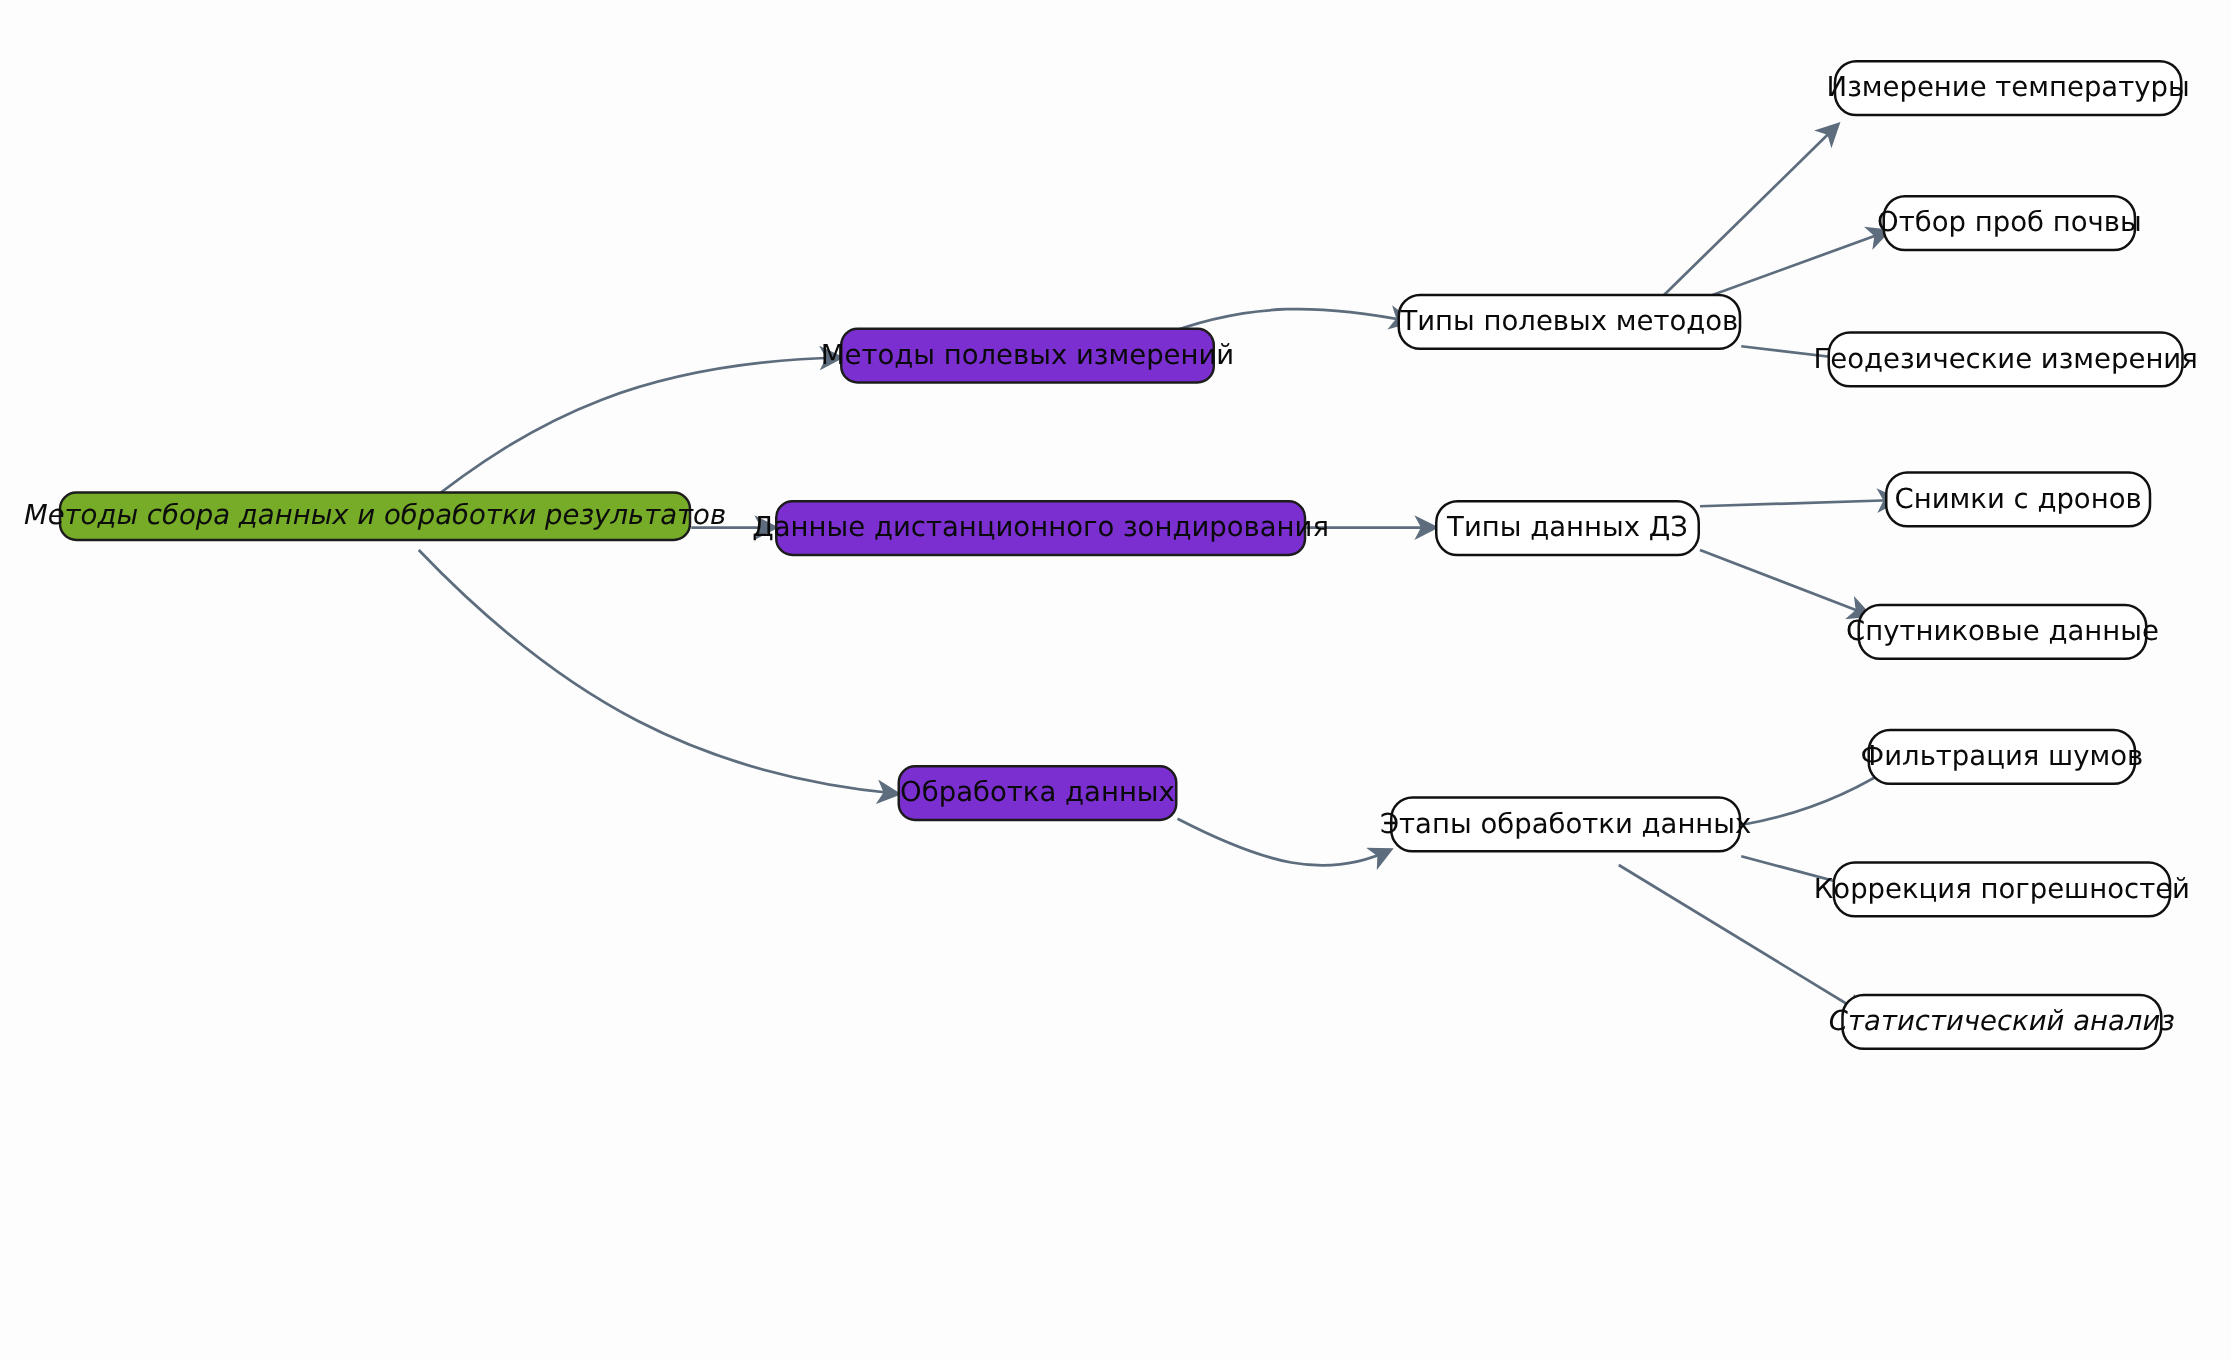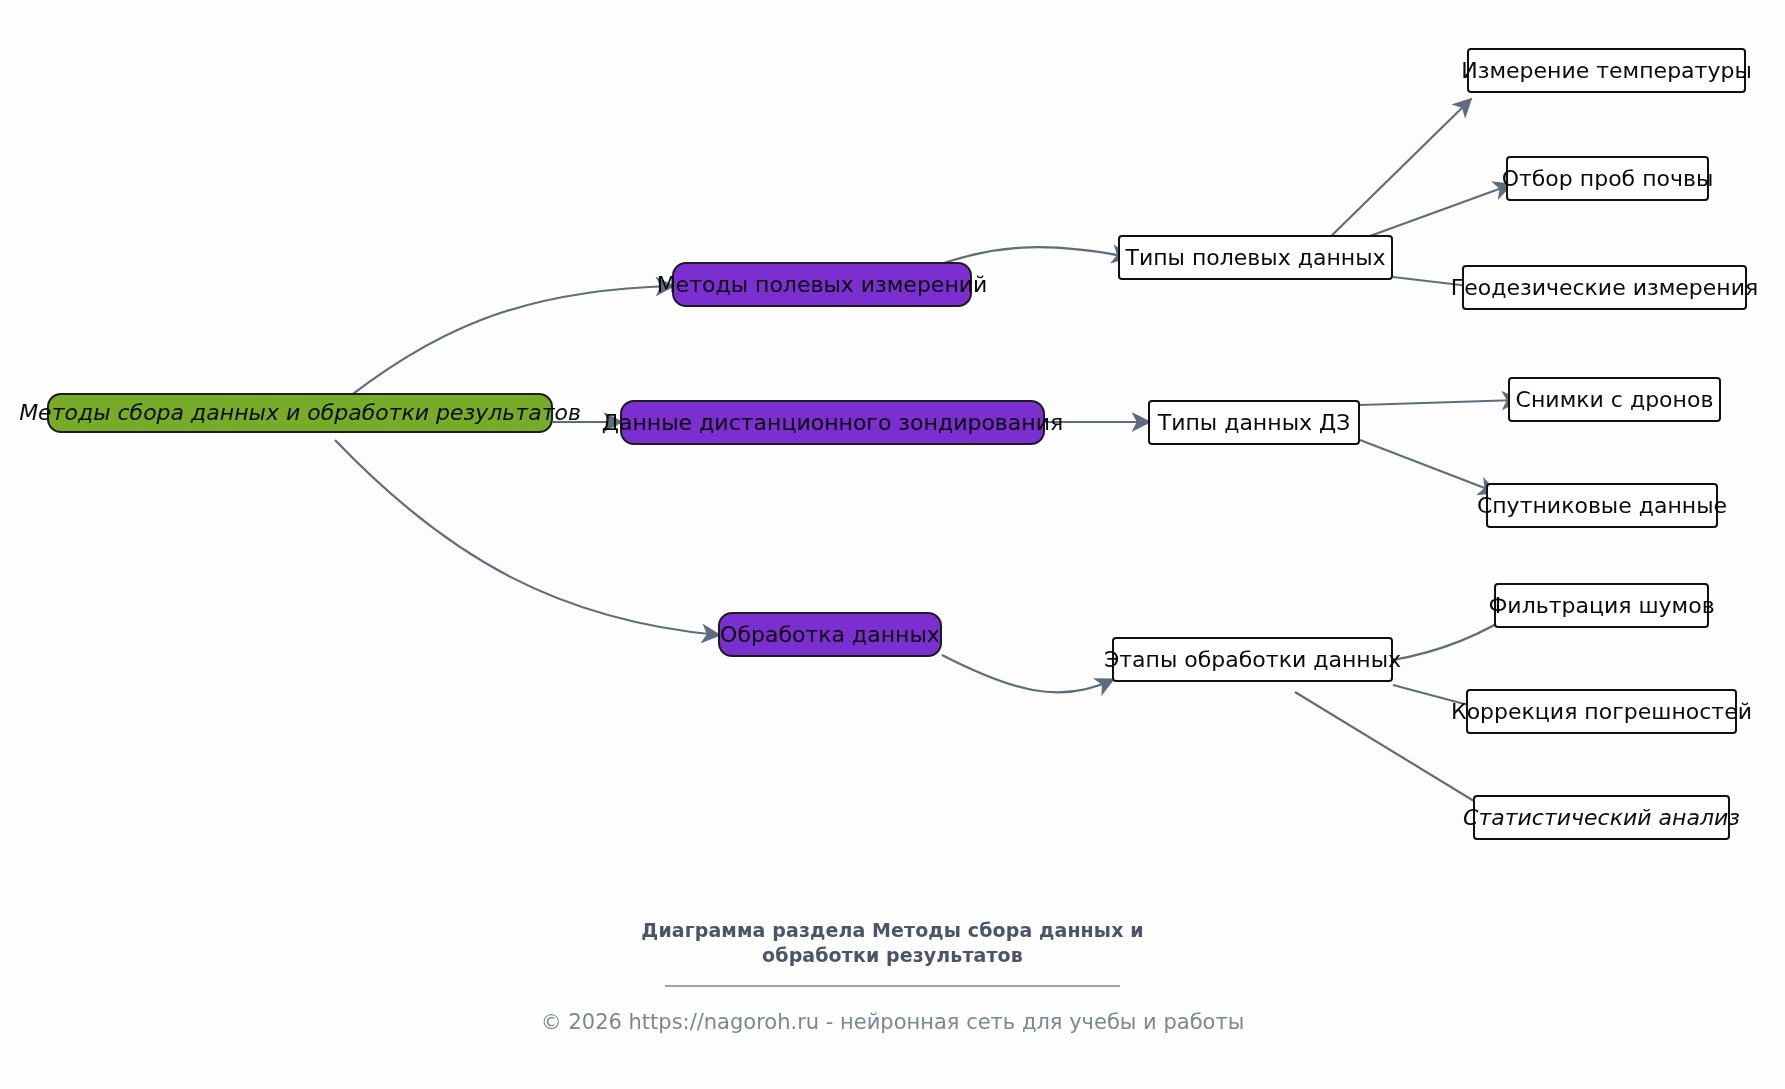--- a/index.html
+++ b/index.html
@@ -57,21 +57,21 @@
     color: #0a0a0a;
     font-size: 22px;
     border-radius: 14px;
   }
   
   .node.plain {
     background: #ffffff;
     border: 2px solid #101010;
     color: #0a0a0a;
     font-size: 22px;
-    border-radius: 4px;
+    border-radius: 18px;
   }
   #caption-block {
     position: absolute;
     left: 0;
     top: 918px;
     width: 1785px;
     text-align: center;
   }
   .caption-title {
     font-family: "DejaVu Sans", "Liberation Sans", sans-serif;
@@ -139,21 +139,21 @@
 
   <div class="node branch" style="left:620px; top:400px; width:425px; height:45px;">
     <span class="node-label">Данные дистанционного зондирования</span>
   </div>
 
   <div class="node branch" style="left:718px; top:612px; width:224px; height:45px;">
     <span class="node-label">Обработка данных</span>
   </div>
 
   <div class="node plain" style="left:1118px; top:235px; width:275px; height:45px;">
-    <span class="node-label">Типы полевых данных</span>
+    <span class="node-label">Типы полевых методов</span>
   </div>
 
   <div class="node plain" style="left:1148px; top:400px; width:212px; height:45px;">
     <span class="node-label">Типы данных ДЗ</span>
   </div>
 
   <div class="node plain" style="left:1112px; top:637px; width:281px; height:45px;">
     <span class="node-label">Этапы обработки данных</span>
   </div>
 
@@ -182,22 +182,14 @@
   </div>
 
   <div class="node plain" style="left:1466px; top:689px; width:271px; height:45px;">
     <span class="node-label">Коррекция погрешностей</span>
   </div>
 
   <div class="node plain" style="left:1473px; top:795px; width:257px; height:45px;font-style:italic;">
     <span class="node-label">Статистический анализ</span>
   </div>
 
-  <div id="caption-block">
-    <div class="caption-title">
-      <div>Диаграмма раздела Методы сбора данных и</div>
-      <div>обработки результатов</div>
-    </div>
-    <div class="caption-rule"></div>
-    <div class="caption-copyright">© 2026 https://nagoroh.ru - нейронная сеть для учебы и работы</div>
-  </div>
 
 </div>
 
 </body></html>

